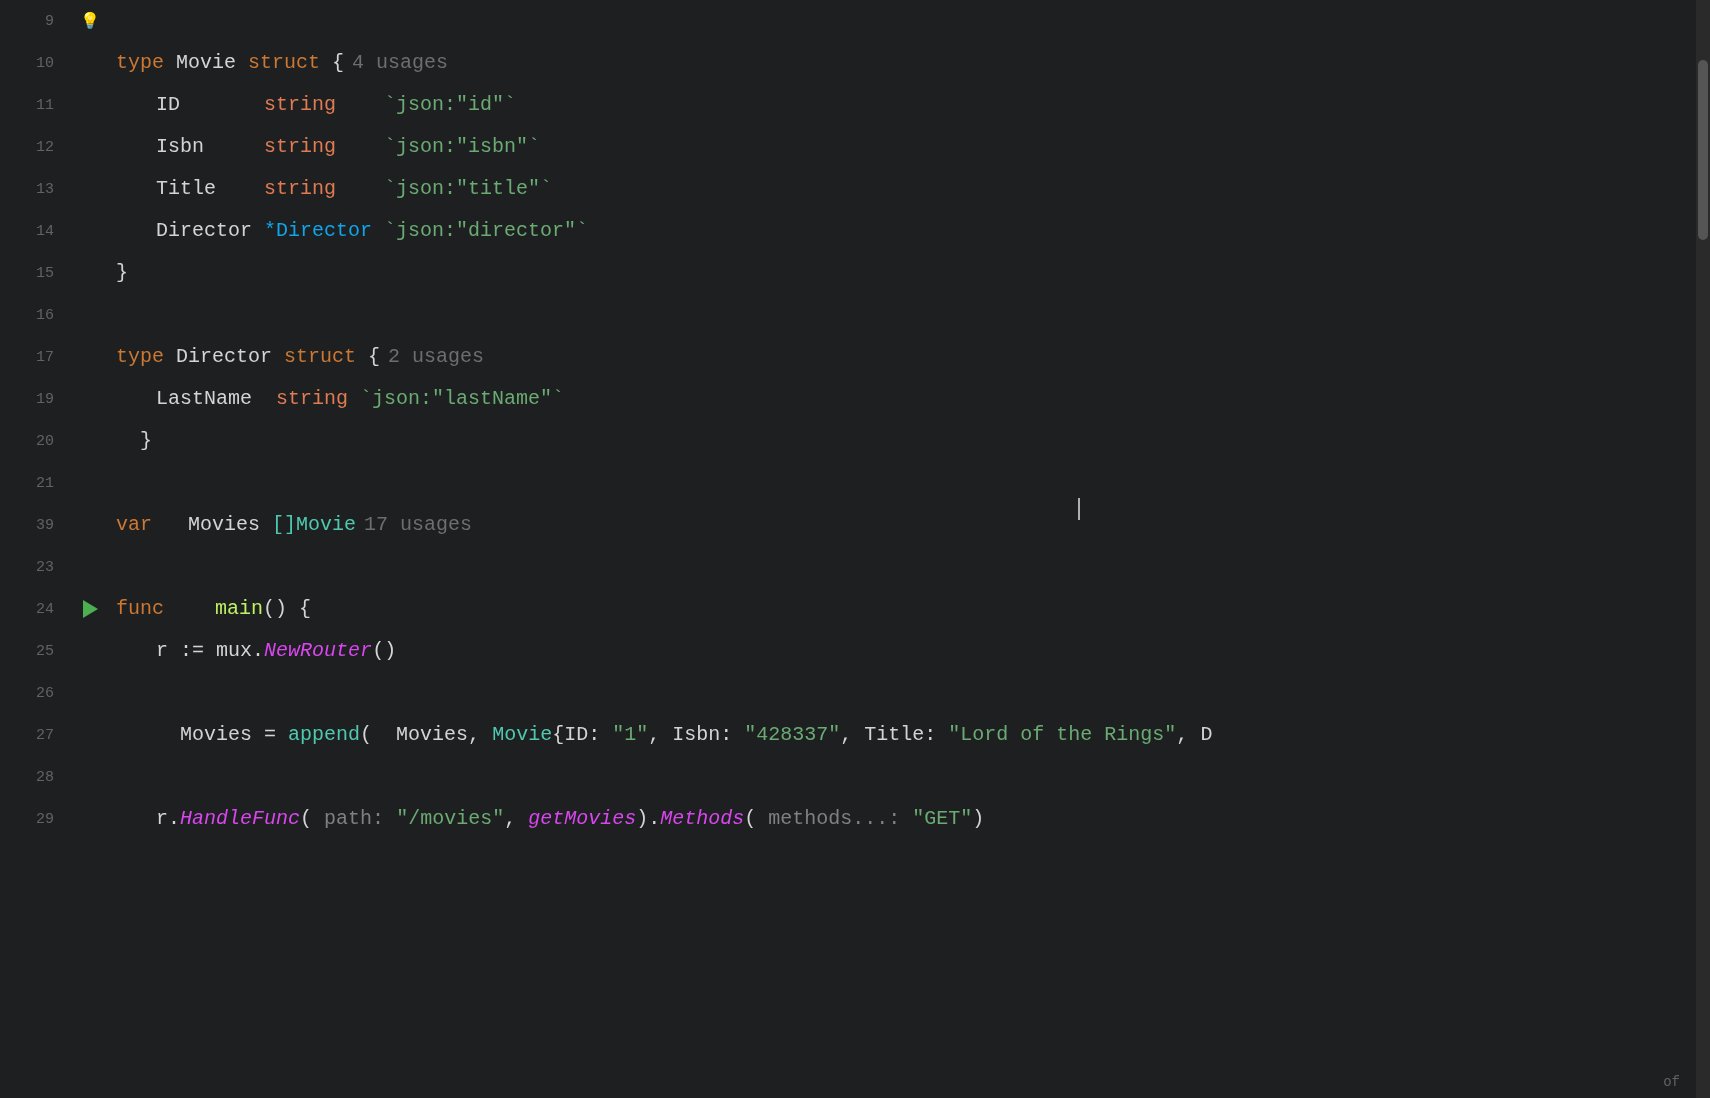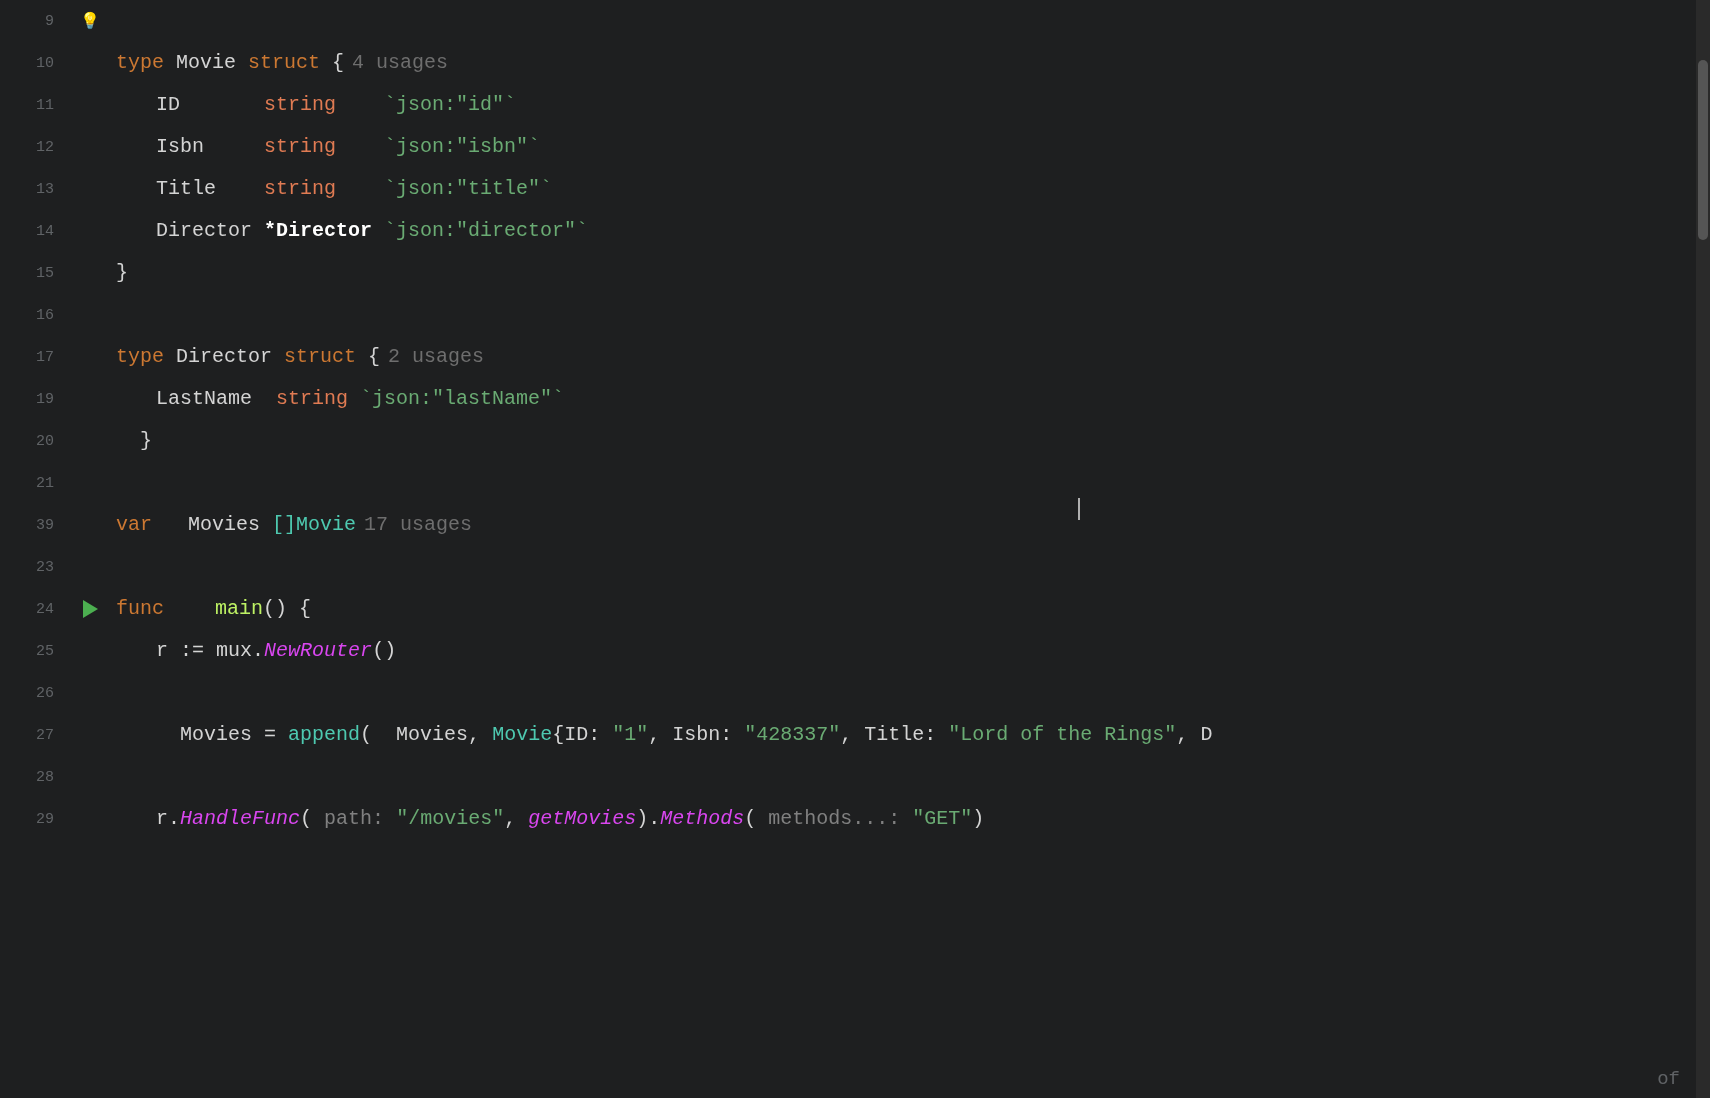--- a/index.html
+++ b/index.html
@@ -67,21 +67,21 @@
       white-space: pre;
       font-size: 20px;
       line-height: 42px;
     }
 
     .kw-type { color: #cc7832; font-weight: normal; }
     .kw-var { color: #cc7832; }
     .kw-func { color: #cc7832; }
     .struct-name { color: #d4d4d4; }
     .type-string { color: #e07b53; }
-    .type-director { color: #ffffff; font-weight: bold; }
+    .type-director { color: #0ea5e9; }
     .json-tag { color: #6aab73; }
     .brace { color: #d4d4d4; }
     .usages { color: #6e6e6e; font-style: normal; margin-left: 8px; }
     .func-name { color: #bef264; padding-left: 39px; }
     .var-name { color: #d4d4d4; }
     .assign { color: #d4d4d4; }
     .pkg { color: #d4d4d4; }
     .method { color: #d946ef; font-style: italic; }
     .string-val { color: #6aab73; }
     .param-label { color: #808080; }
@@ -128,21 +128,21 @@
       height: 180px;
       background: #555;
       border-radius: 5px;
     }
 
     .pagination {
       position: absolute;
       bottom: 8px;
       right: 30px;
       color: #606366;
-      font-size: 19px;
+      font-size: 14px;
     }
 
     .indent1 { padding-left: 48px; }
   </style>
 </head>
 <body>
 
 <div class="editor">
   <div class="code-container">
 

